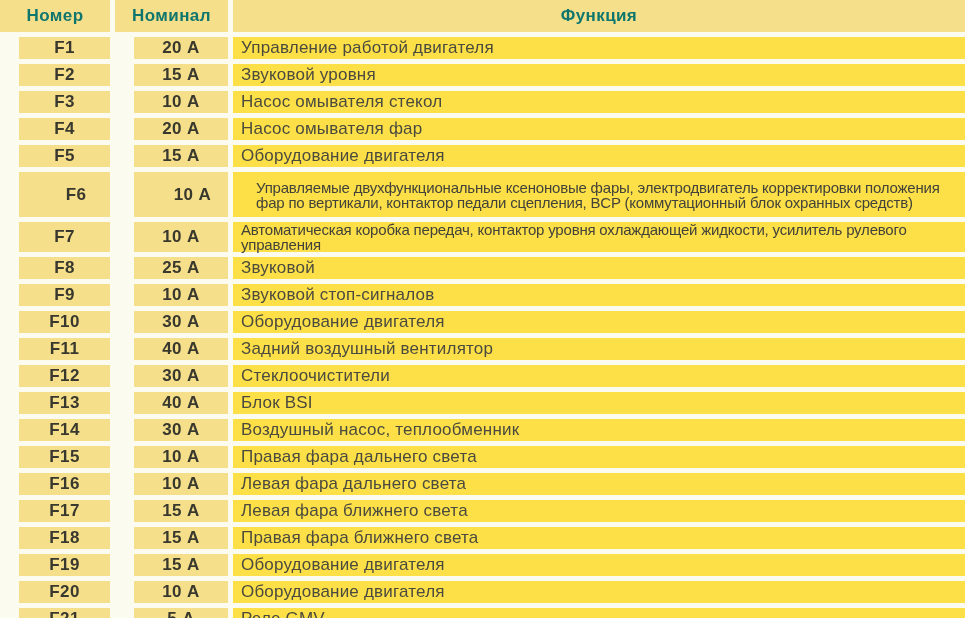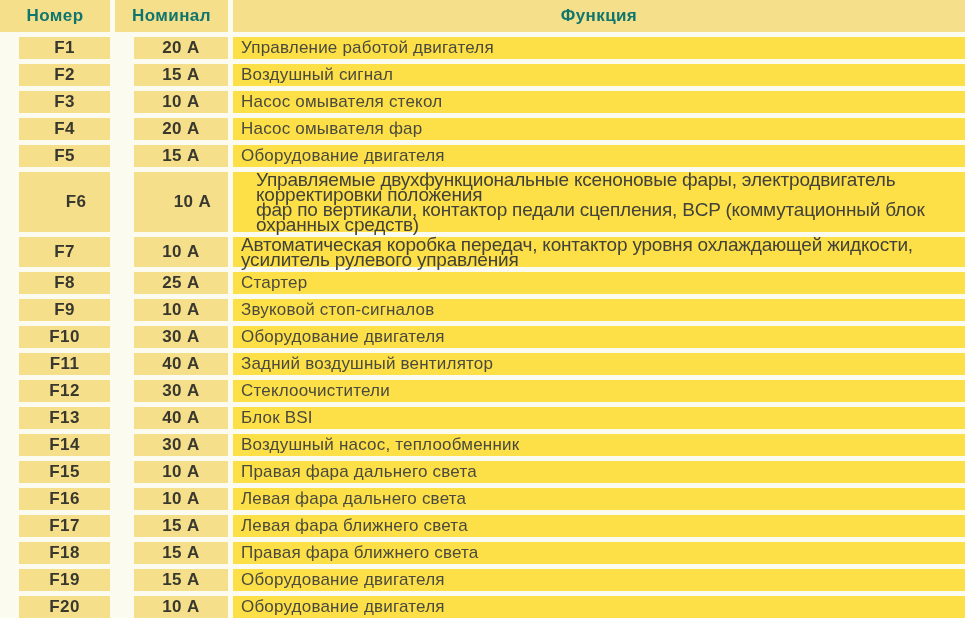--- a/index.html
+++ b/index.html
@@ -29,21 +29,21 @@
     background: #F6DF8A;
     font-weight: bold; justify-content: center;
     font-size: 17px; color: #38382E; letter-spacing: 0.4px; margin-left: 19px;
   }
   .fn {
     background: #fde047;
     padding: 0 8px;
     font-size: 17px; color: #4A4A3F; letter-spacing: 0.2px;
   }
   .fn-small {
-    font-size: 19px; letter-spacing: -0.2px;
+    font-size: 15px; letter-spacing: -0.2px;
     line-height: 15px; white-space: pre-line; color: #42423A;
   }
   .tall { min-height: 45px; padding-left: 23px; }
 </style>
 </head>
 <body>
 
 <div class="grid">
   <div class="row">
     <div class="cell hdr">Номер</div>
@@ -53,21 +53,21 @@
 
   <div class="row">
     <div class="cell num">F1</div>
     <div class="cell rat">20 А</div>
     <div class="cell fn">Управление работой двигателя</div>
   </div>
 
   <div class="row">
     <div class="cell num">F2</div>
     <div class="cell rat">15 А</div>
-    <div class="cell fn">Воздушный сигнал</div>
+    <div class="cell fn">Звуковой уровня</div>
   </div>
 
   <div class="row">
     <div class="cell num">F3</div>
     <div class="cell rat">10 А</div>
     <div class="cell fn">Насос омывателя стекол</div>
   </div>
 
   <div class="row">
     <div class="cell num">F4</div>
@@ -90,21 +90,21 @@
 
   <div class="row">
     <div class="cell num">F7</div>
     <div class="cell rat">10 А</div>
     <div class="cell fn fn-small">Автоматическая коробка передач, контактор уровня охлаждающей жидкости, усилитель рулевого управления</div>
   </div>
 
   <div class="row">
     <div class="cell num">F8</div>
     <div class="cell rat">25 А</div>
-    <div class="cell fn">Стартер</div>
+    <div class="cell fn">Звуковой</div>
   </div>
 
   <div class="row">
     <div class="cell num">F9</div>
     <div class="cell rat">10 А</div>
     <div class="cell fn">Звуковой стоп-сигналов</div>
   </div>
 
   <div class="row">
     <div class="cell num">F10</div>

